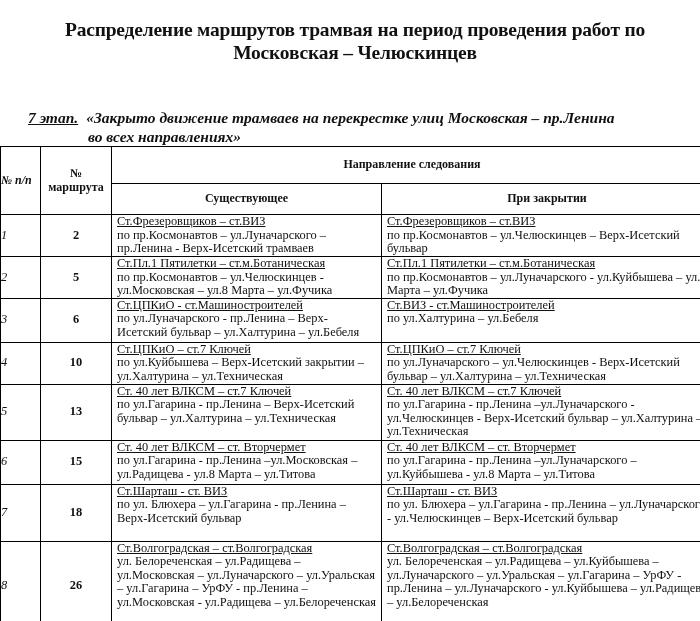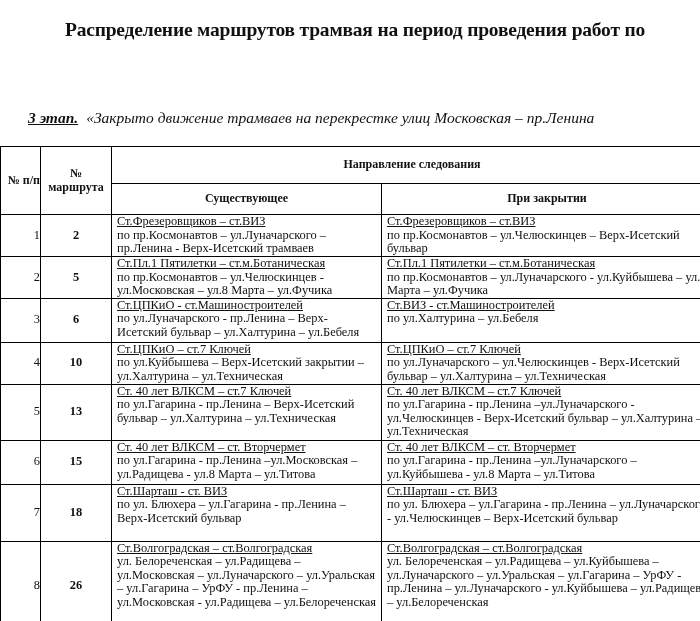--- a/index.html
+++ b/index.html
@@ -10,47 +10,49 @@
     .title {
       position: absolute; left: 40px; top: 18px; width: 630px;
       text-align: center; font-weight: bold; font-size: 19.5px; line-height: 23px;
       letter-spacing: -0.2px;
     }
     .stage {
       position: absolute; left: 28px; top: 108px; width: 640px;
       font-style: italic; font-size: 15.5px; line-height: 19px; font-weight: bold;
     }
     .stage .stage-label { text-decoration: underline; margin-right: 8px; }
-    .stage .stage-text { font-weight: normal; }
+    .stage .stage-text { font-weight: bold; }
     .stage .line2 { padding-left: 60px; display: block; }
 
     table.routes {
       position: absolute; left: 0px; top: 146px; width: 712px;
       border-collapse: collapse; table-layout: fixed;
       font-size: 12.4px; line-height: 13.6px;
     }
     table.routes td, table.routes th {
       border: 1px solid #000; vertical-align: middle; padding: 0;
     }
     table.routes th { font-weight: bold; font-size: 12px; }
-    .c-no { width: 40px; text-align: right; }
+    .c-no { width: 40px; text-align: left; font-style: italic; }
     .c-route { width: 71px; text-align: center; font-weight: bold; }
     .c-dir { padding: 0 3px 0 5px !important; vertical-align: top !important; }
     .c-dir .terms { text-decoration: underline; display: block; }
     .c-dir .path { display: block; }
   </style>
 </head>
 <body>
 
 <div class="title">
   <div>Распределение маршрутов трамвая на период проведения работ по</div>
+  <div>Московская – Челюскинцев</div>
 </div>
 
 <div class="stage">
-  <span class="stage-label">3 этап.</span><span class="stage-text">«Закрыто движение трамваев на перекрестке улиц Московская – пр.Ленина</span>
+  <span class="stage-label">7 этап.</span><span class="stage-text">«Закрыто движение трамваев на перекрестке улиц Московская – пр.Ленина</span>
+  <span class="line2">во всех направлениях»</span>
 </div>
 
 <table class="routes">
   <colgroup>
     <col style="width:40px">
       <col style="width:71px">
       <col style="width:270px">
       <col style="width:331px">
   </colgroup>
   <thead>

